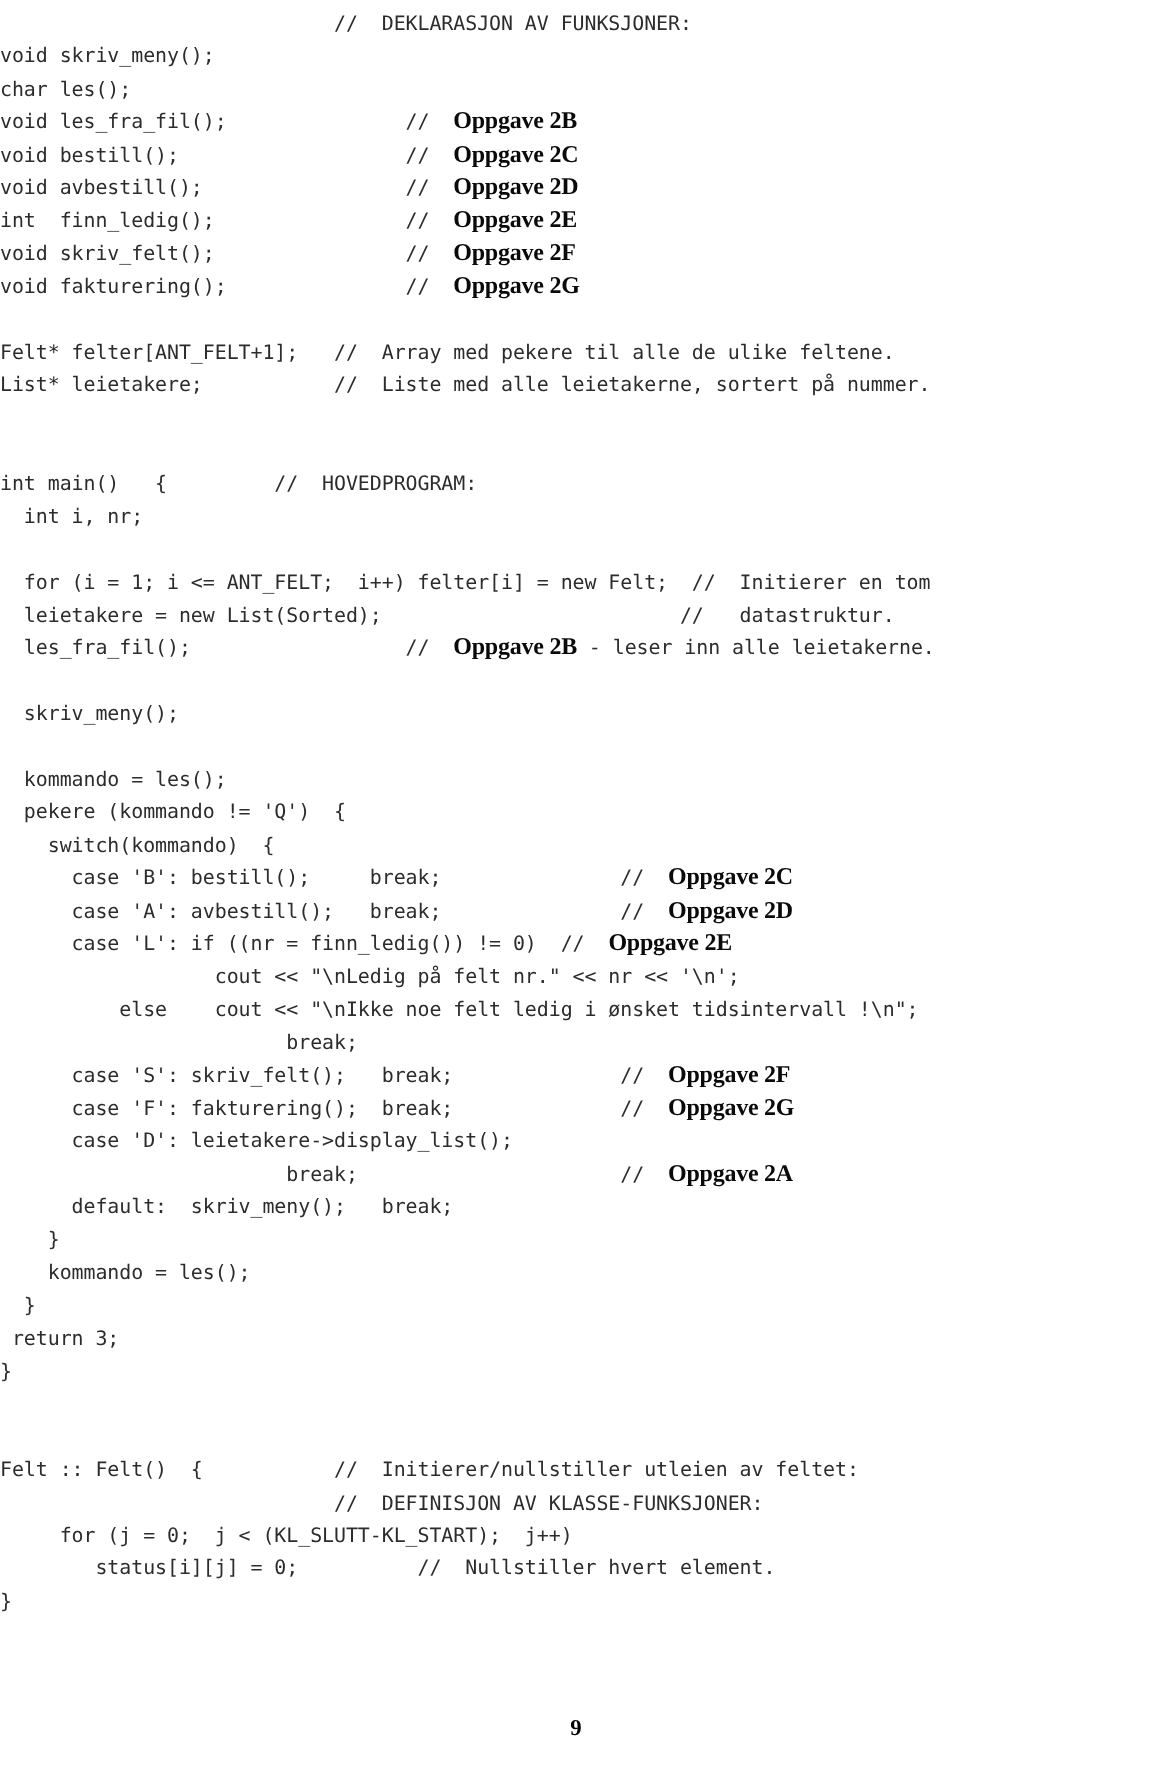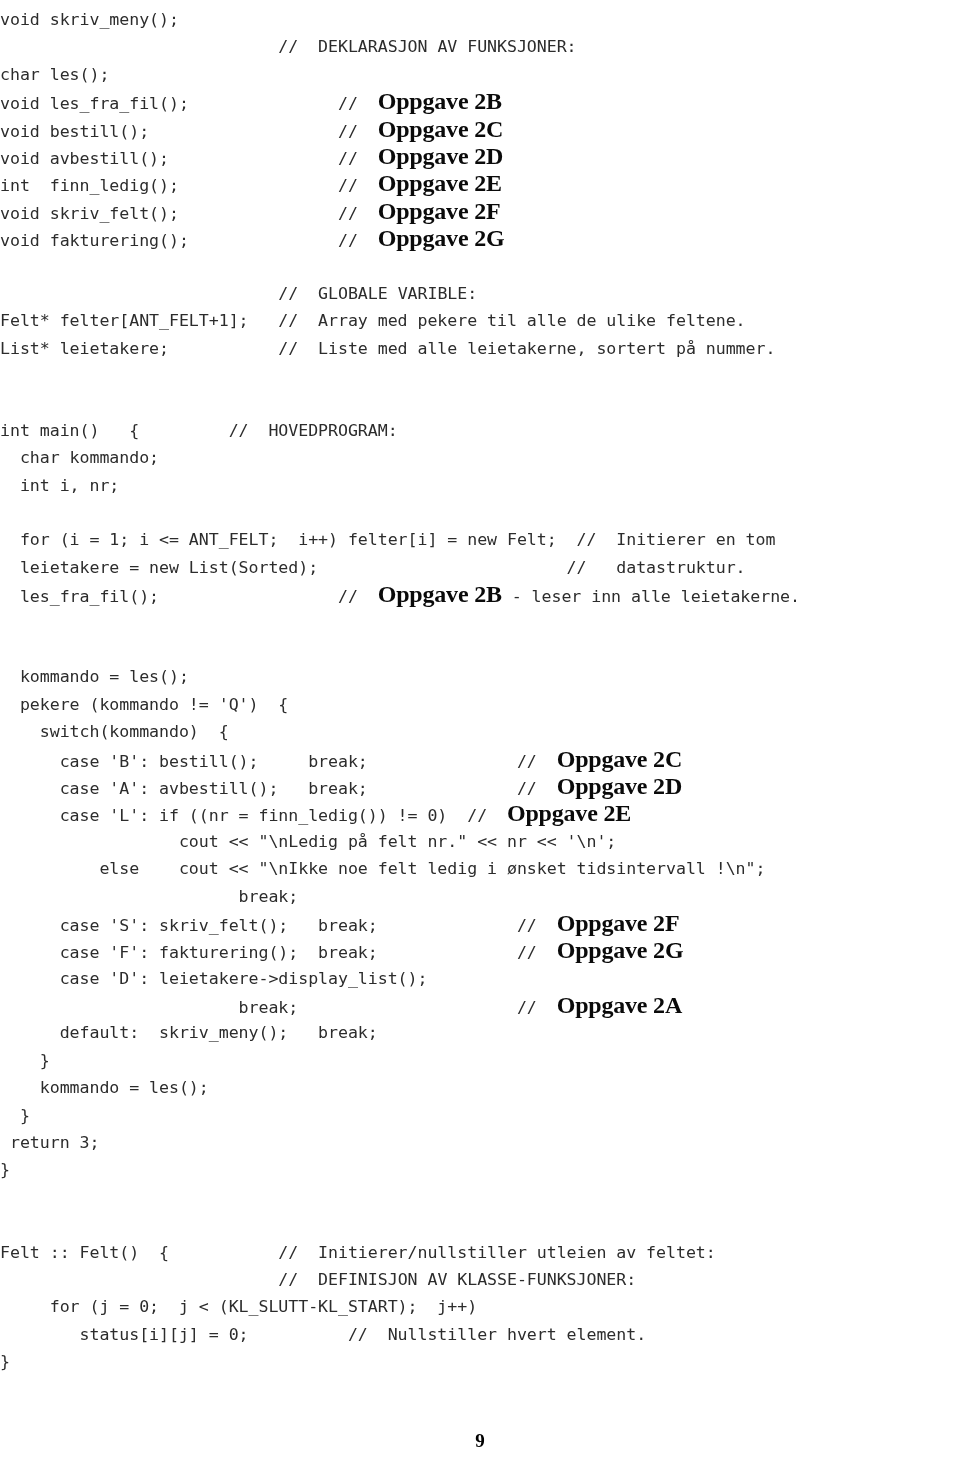--- a/index.html
+++ b/index.html
@@ -30,21 +30,21 @@
     font-size: 16.6px;
     color: #2c2c2c;
     letter-spacing: -0.05px;
   }
   .line.blank { color: transparent; }
   .mono { font-family: "DejaVu Sans Mono", "Liberation Mono", monospace; }
   
   .opp {
     font-family: "Liberation Serif", "DejaVu Serif", serif;
     font-weight: bold;
-    font-size: 24px;
+    font-size: 20px;
     color: #0a0a0a;
     letter-spacing: -0.2px;
   }
   .page-number {
     position: absolute;
     left: 0;
     top: 1430px;
     width: 960px;
     text-align: center;
     font-family: "Liberation Serif", "DejaVu Serif", serif;
@@ -52,43 +52,42 @@
     font-size: 19px;
     color: #000000;
   }
 </style>
 </head>
 <body>
 
 <div class="page">
 
   <div class="code-area" id="code-area">
+      <div class="line"><span class="mono">                            </span><span class="mono">//  DEKLARASJON AV FUNKSJONER:</span></div>
       <div class="line"><span class="mono">void skriv_meny();</span></div>
-      <div class="line"><span class="mono">                            </span><span class="mono">//  DEKLARASJON AV FUNKSJONER:</span></div>
       <div class="line"><span class="mono">char les();</span></div>
       <div class="line"><span class="mono">void les_fra_fil();</span><span class="mono">               </span><span class="mono">//  </span><span class="opp">Oppgave 2B</span></div>
       <div class="line"><span class="mono">void bestill();</span><span class="mono">                   </span><span class="mono">//  </span><span class="opp">Oppgave 2C</span></div>
       <div class="line"><span class="mono">void avbestill();</span><span class="mono">                 </span><span class="mono">//  </span><span class="opp">Oppgave 2D</span></div>
       <div class="line"><span class="mono">int  finn_ledig();</span><span class="mono">                </span><span class="mono">//  </span><span class="opp">Oppgave 2E</span></div>
       <div class="line"><span class="mono">void skriv_felt();</span><span class="mono">                </span><span class="mono">//  </span><span class="opp">Oppgave 2F</span></div>
       <div class="line"><span class="mono">void fakturering();</span><span class="mono">               </span><span class="mono">//  </span><span class="opp">Oppgave 2G</span></div>
       <div class="line blank"> </div>
-      <div class="line"><span class="mono">                            </span><span class="mono">//  GLOBALE VARIBLE:</span></div>
       <div class="line"><span class="mono">Felt* felter[ANT_FELT+1];   //  Array med pekere til alle de ulike feltene.</span></div>
       <div class="line"><span class="mono">List* leietakere;           //  Liste med alle leietakerne, sortert på nummer.</span></div>
       <div class="line blank"> </div>
       <div class="line blank"> </div>
       <div class="line"><span class="mono">int main()   {         //  HOVEDPROGRAM:</span></div>
-      <div class="line"><span class="mono">  char kommando;</span></div>
       <div class="line"><span class="mono">  int i, nr;</span></div>
       <div class="line blank"> </div>
       <div class="line"><span class="mono">  for (i = 1; i &lt;= ANT_FELT;  i++) felter[i] = new Felt;  //  Initierer en tom</span></div>
       <div class="line"><span class="mono">  leietakere = new List(Sorted);                         //   datastruktur.</span></div>
       <div class="line"><span class="mono">  les_fra_fil();</span><span class="mono">                  </span><span class="mono">//  </span><span class="opp">Oppgave 2B</span><span class="mono"> - leser inn alle leietakerne.</span></div>
       <div class="line blank"> </div>
+      <div class="line"><span class="mono">  skriv_meny();</span></div>
       <div class="line blank"> </div>
       <div class="line"><span class="mono">  kommando = les();</span></div>
       <div class="line"><span class="mono">  pekere (kommando != 'Q')  {</span></div>
       <div class="line"><span class="mono">    switch(kommando)  {</span></div>
       <div class="line"><span class="mono">      case 'B': bestill();     break;</span><span class="mono">               </span><span class="mono">//  </span><span class="opp">Oppgave 2C</span></div>
       <div class="line"><span class="mono">      case 'A': avbestill();   break;</span><span class="mono">               </span><span class="mono">//  </span><span class="opp">Oppgave 2D</span></div>
       <div class="line"><span class="mono">      case 'L': if ((nr = finn_ledig()) != 0) </span><span class="mono"> </span><span class="mono">//  </span><span class="opp">Oppgave 2E</span></div>
       <div class="line"><span class="mono">                  cout &lt;&lt; "\nLedig på felt nr." &lt;&lt; nr &lt;&lt; '\n';</span></div>
       <div class="line"><span class="mono">          else    cout &lt;&lt; "\nIkke noe felt ledig i ønsket tidsintervall !\n";</span></div>
       <div class="line"><span class="mono">                        break;</span></div>

